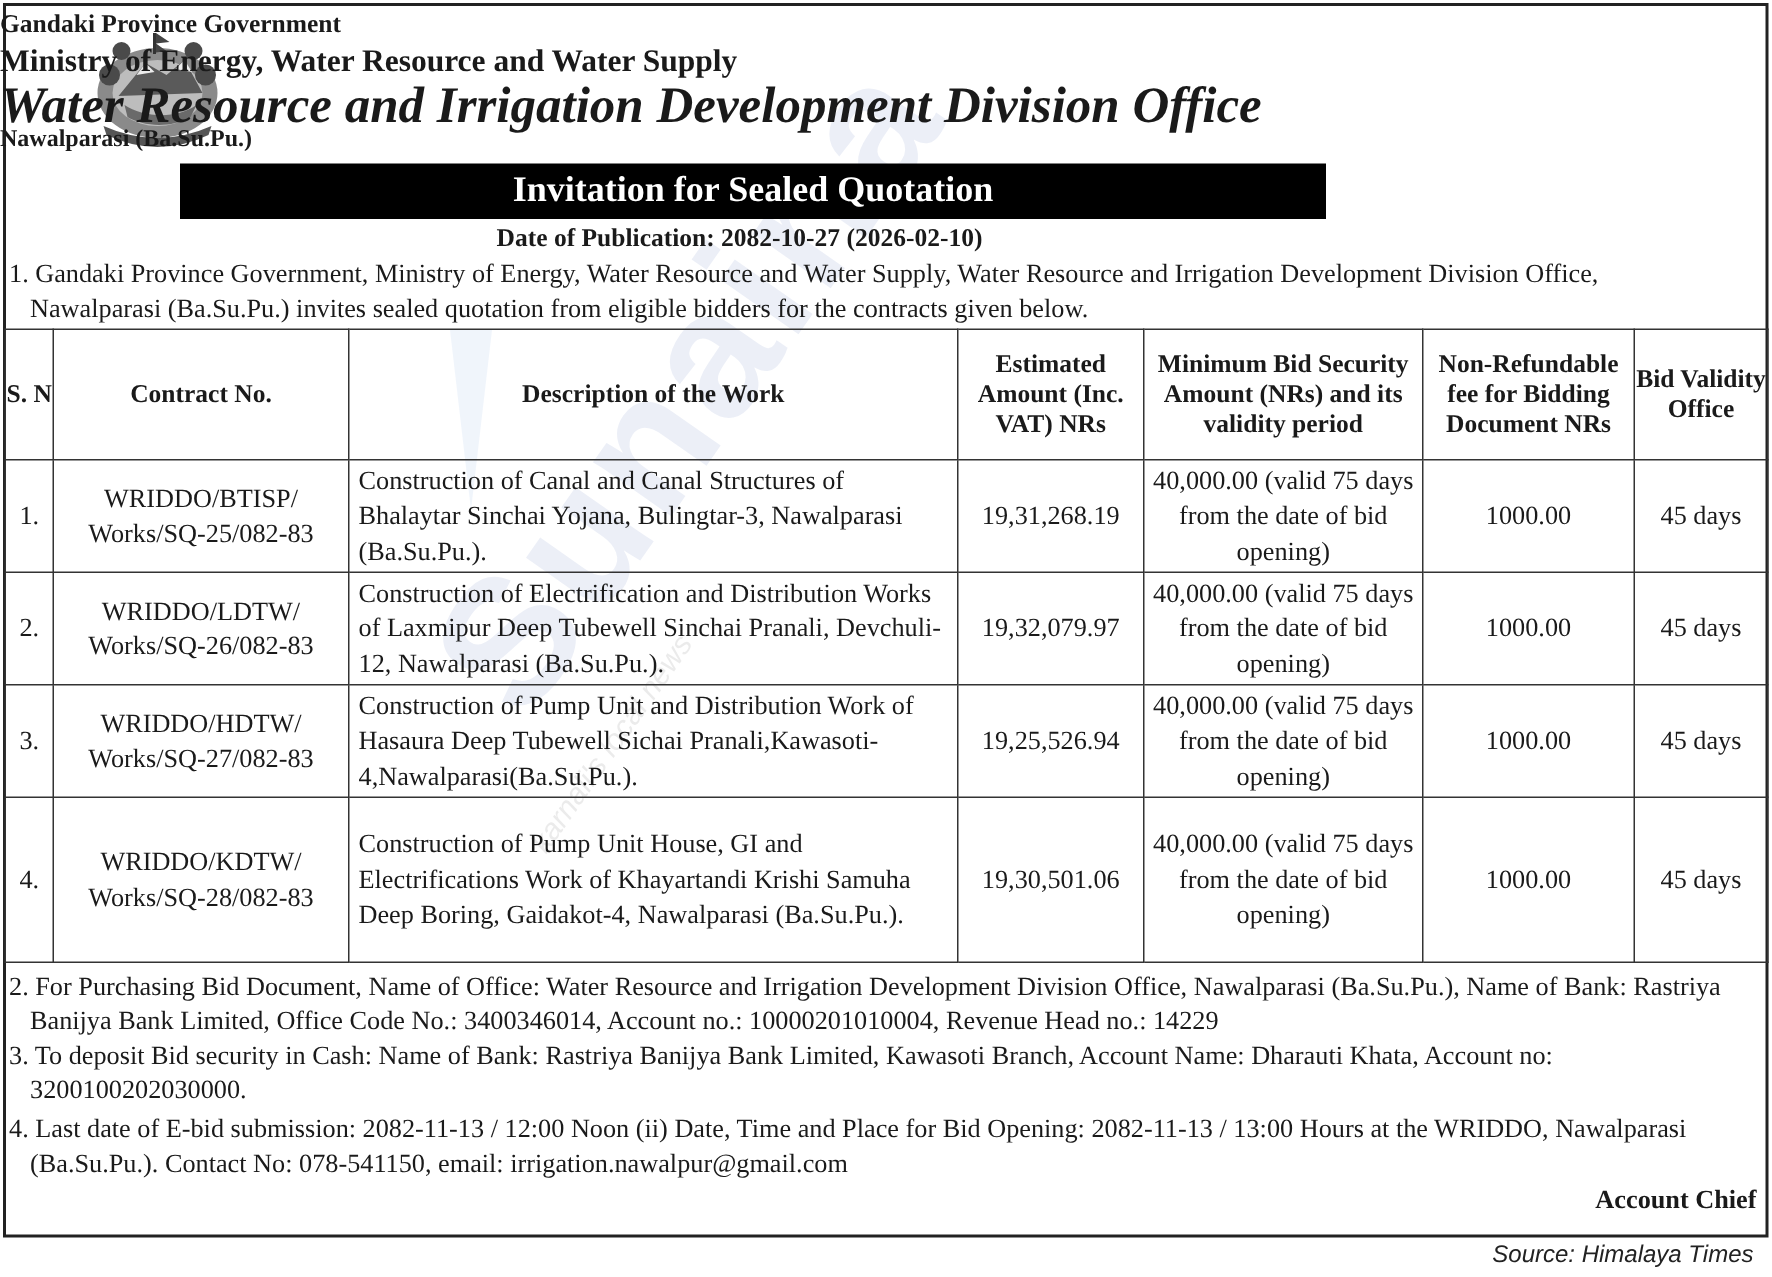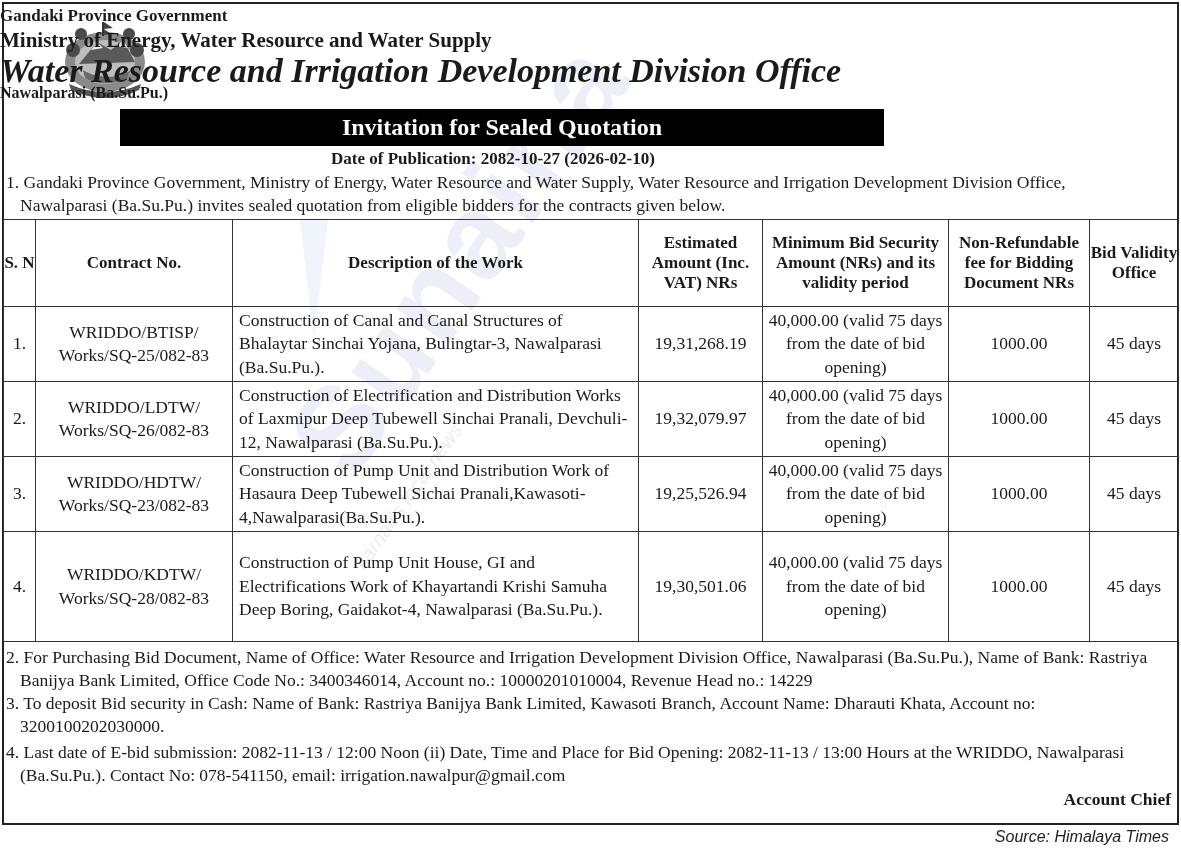--- a/index.html
+++ b/index.html
@@ -165,21 +165,21 @@
       <td>2.</td>
       <td>WRIDDO/LDTW/ Works/SQ-26/082-83</td>
       <td class="desc">Construction of Electrification and Distribution Works of Laxmipur Deep Tubewell Sinchai Pranali, Devchuli-12, Nawalparasi (Ba.Su.Pu.).</td>
       <td>19,32,079.97</td>
       <td>40,000.00 (valid 75 days from the date of bid opening)</td>
       <td>1000.00</td>
       <td>45 days</td>
     </tr>
     <tr class="r3">
       <td>3.</td>
-      <td>WRIDDO/HDTW/ Works/SQ-23/082-83</td>
+      <td>WRIDDO/HDTW/ Works/SQ-27/082-83</td>
       <td class="desc">Construction of Pump Unit and Distribution Work of Hasaura Deep Tubewell Sichai Pranali,Kawasoti-4,Nawalparasi(Ba.Su.Pu.).</td>
       <td>19,25,526.94</td>
       <td>40,000.00 (valid 75 days from the date of bid opening)</td>
       <td>1000.00</td>
       <td>45 days</td>
     </tr>
     <tr class="r4">
       <td>4.</td>
       <td>WRIDDO/KDTW/ Works/SQ-28/082-83</td>
       <td class="desc">Construction of Pump Unit House, GI  and Electrifications Work of Khayartandi Krishi Samuha Deep Boring, Gaidakot-4, Nawalparasi (Ba.Su.Pu.).</td>

